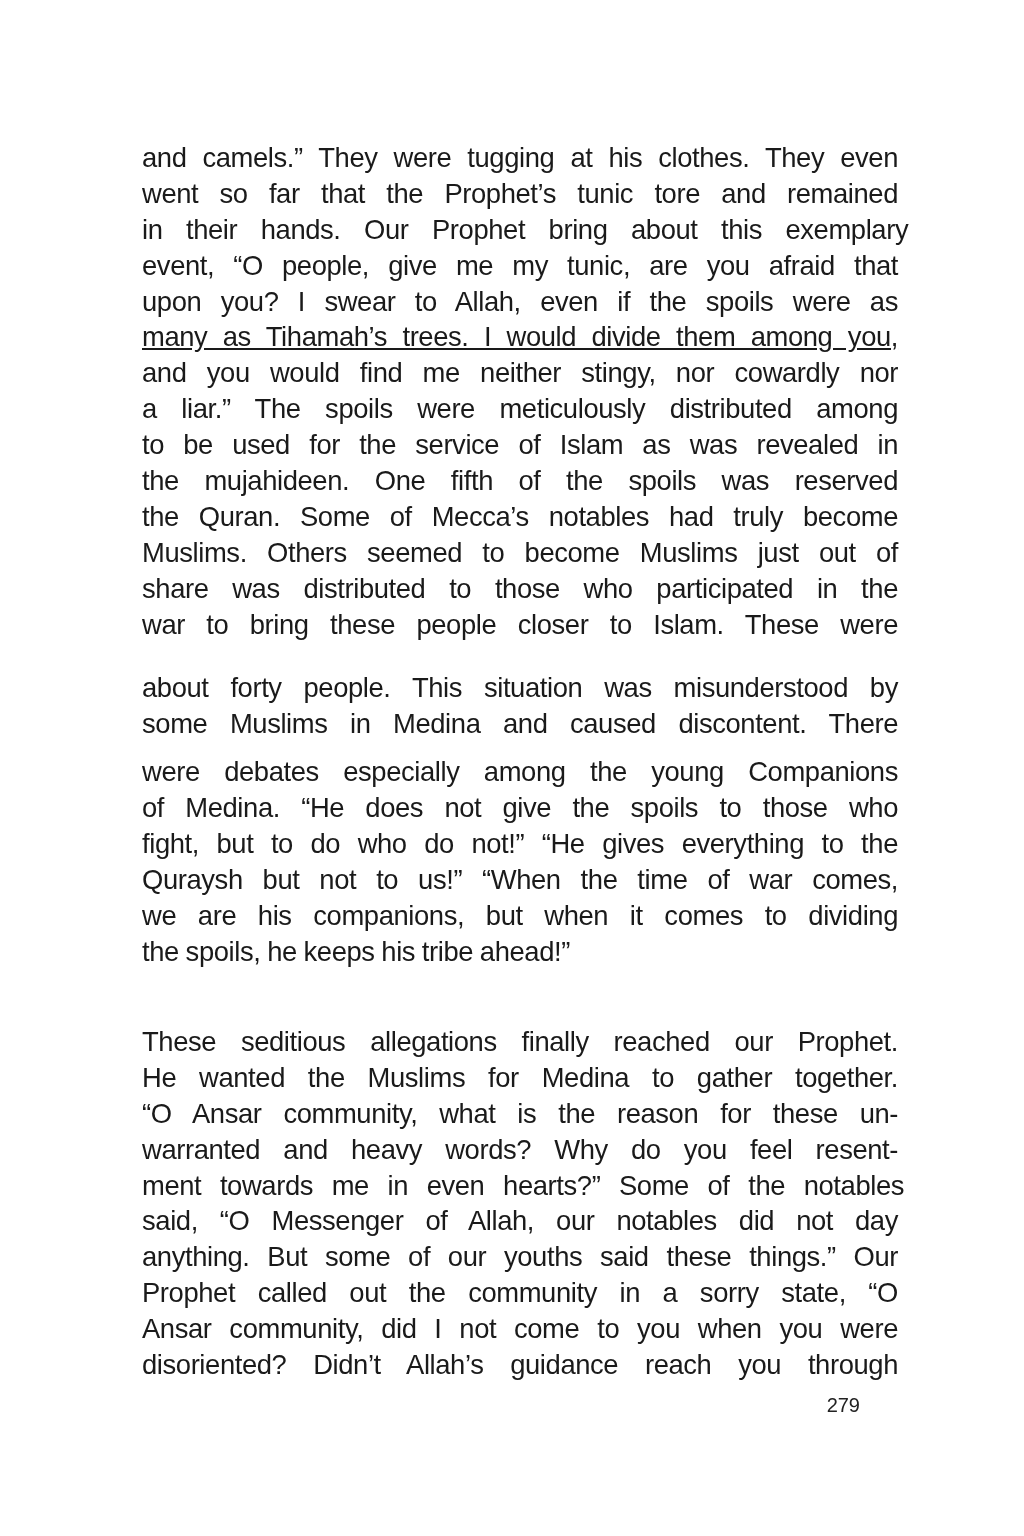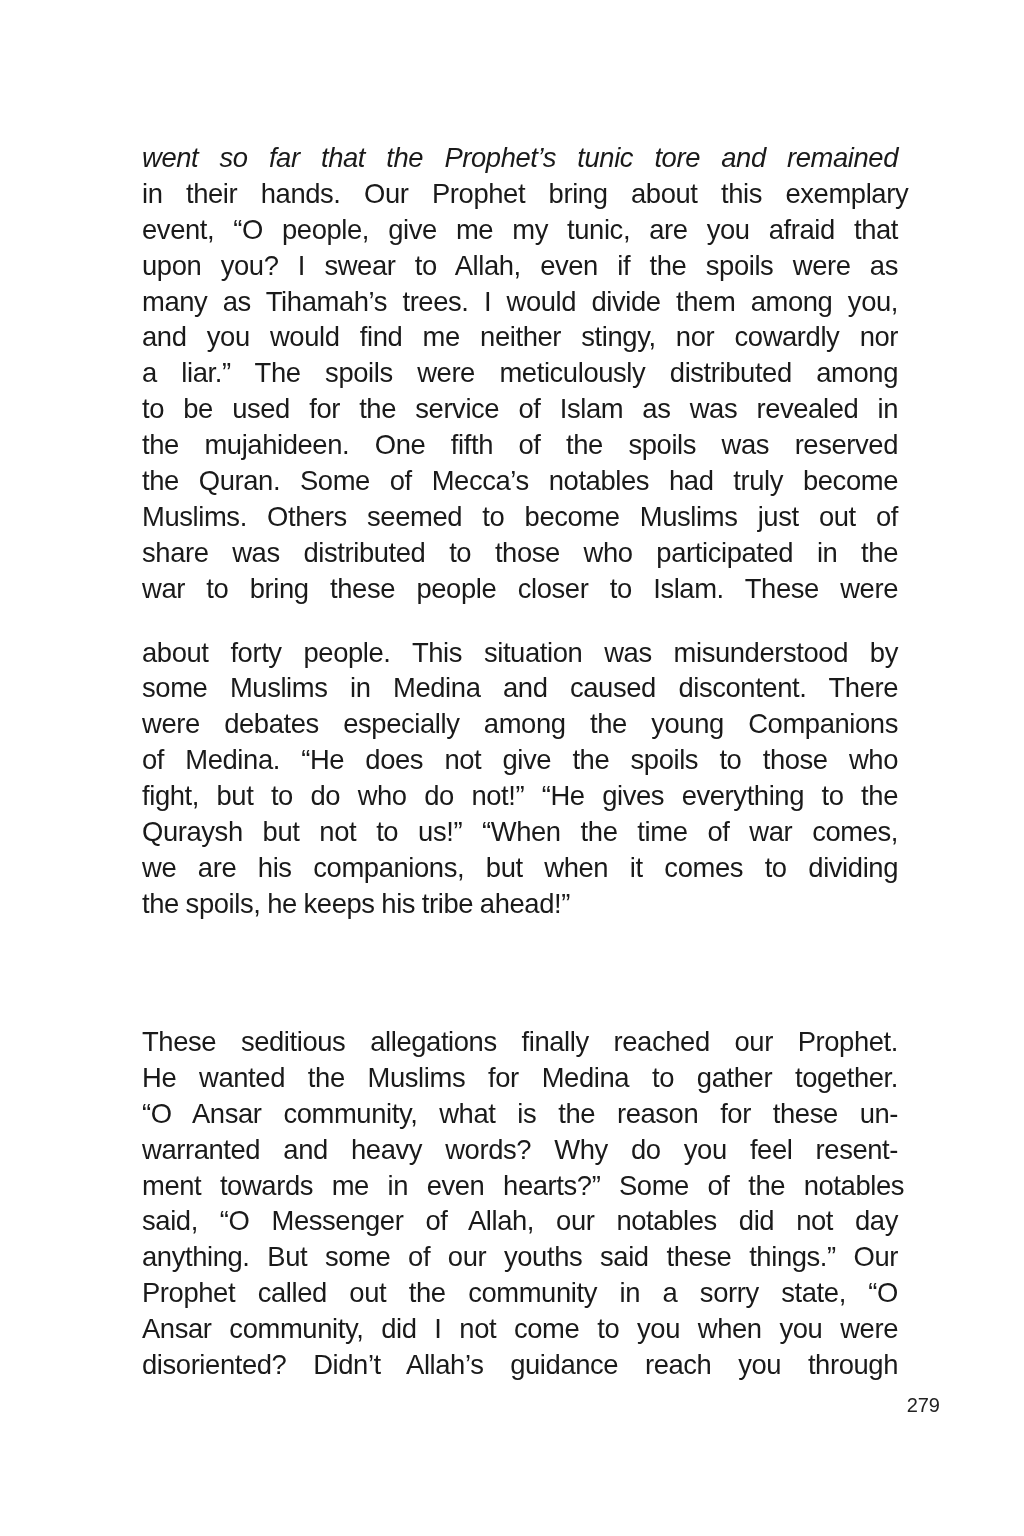--- a/index.html
+++ b/index.html
@@ -40,52 +40,53 @@
       text-align: justify;
       text-align-last: justify;
     }
     .line.last {
       text-align-last: left;
     }
     #para-1 { top: 140px; }
     #para-2 { top: 1024px; }
     .page-number {
       position: absolute;
-      left: 892px;
+      left: 812px;
       width: 48px;
       top: 1393px;
       font-size: 20px;
       line-height: 24px;
       text-align: right;
       color: #222;
       letter-spacing: 0px;
     }
   </style>
 </head>
 <body>
 
 <div class="page">
 
   <div class="text-block" id="para-1">
-    <span class="line" style="display: block; width: auto; word-spacing: 14.05px; font-style: italic;">went so far that the Prophet’s tunic tore and remained</span>
+    <span class="line" style="display: block; width: auto; word-spacing: 8.78px;">and camels.” They were tugging at his clothes. They even</span>
+    <span class="line" style="display: block; width: auto; word-spacing: 14.05px;">went so far that the Prophet’s tunic tore and remained</span>
     <span class="line" style="display: block; width: auto; word-spacing: 16.26px;">in their hands. Our Prophet bring about this exemplary</span>
     <span class="line" style="display: block; width: auto; word-spacing: 11.88px;">event, “O people, give me my tunic, are you afraid that</span>
     <span class="line" style="display: block; width: auto; word-spacing: 12.14px;">upon you? I swear to Allah, even if the spoils were as</span>
-    <span class="line" style="display: block; width: auto; word-spacing: 8.18px;">many as Tihamah’s trees. I would divide them among you,</span>
+    <span class="line" style="display: block; width: auto; word-spacing: 8.18px; text-decoration: underline;">many as Tihamah’s trees. I would divide them among you,</span>
     <span class="line" style="display: block; width: auto; word-spacing: 13.04px;">and you would find me neither stingy, nor cowardly nor</span>
     <span class="line" style="display: block; width: auto; word-spacing: 17.26px;">a liar.” The spoils were meticulously distributed among</span>
     <span class="line" style="display: block; width: auto; word-spacing: 12.01px;">to be used for the service of Islam as was revealed in</span>
     <span class="line" style="display: block; width: auto; word-spacing: 18.31px;">the mujahideen. One fifth of the spoils was reserved</span>
     <span class="line" style="display: block; width: auto; word-spacing: 12.66px;">the Quran. Some of Mecca’s notables had truly become</span>
     <span class="line" style="display: block; width: auto; word-spacing: 13px;">Muslims. Others seemed to become Muslims just out of</span>
     <span class="line" style="display: block; width: auto; word-spacing: 16.5px;">share was distributed to those who participated in the</span>
     <span class="line" style="display: block; width: auto; word-spacing: 14.18px;">war to bring these people closer to Islam. These were</span>
     <span class="line" style="display: block; width: auto; word-spacing: 14.64px; margin-top: 28px;">about forty people. This situation was misunderstood by</span>
     <span class="line" style="display: block; width: auto; word-spacing: 15.29px;">some Muslims in Medina and caused discontent. There</span>
-    <span class="line" style="display: block; width: auto; word-spacing: 17.16px;">were debates especially among the young Companions</span>
+    <span class="line" style="display: block; width: auto; word-spacing: 17.16px; margin-top: 12px;">were debates especially among the young Companions</span>
     <span class="line" style="display: block; width: auto; word-spacing: 14.03px;">of Medina. “He does not give the spoils to those who</span>
     <span class="line" style="display: block; width: auto; word-spacing: 10.31px;">fight, but to do who do not!” “He gives everything to the</span>
     <span class="line" style="display: block; width: auto; word-spacing: 12.68px;">Quraysh but not to us!” “When the time of war comes,</span>
     <span class="line" style="display: block; width: auto; word-spacing: 14.41px;">we are his companions, but when it comes to dividing</span>
     <span class="line last" style="display: block; width: auto;">the spoils, he keeps his tribe ahead!”</span>
   </div>
 
   <div class="text-block" id="para-2">
     <span class="line" style="display: block; width: auto; word-spacing: 17.57px;">These seditious allegations finally reached our Prophet.</span>
     <span class="line" style="display: block; width: auto; word-spacing: 15.64px;">He wanted the Muslims for Medina to gather together.</span>

